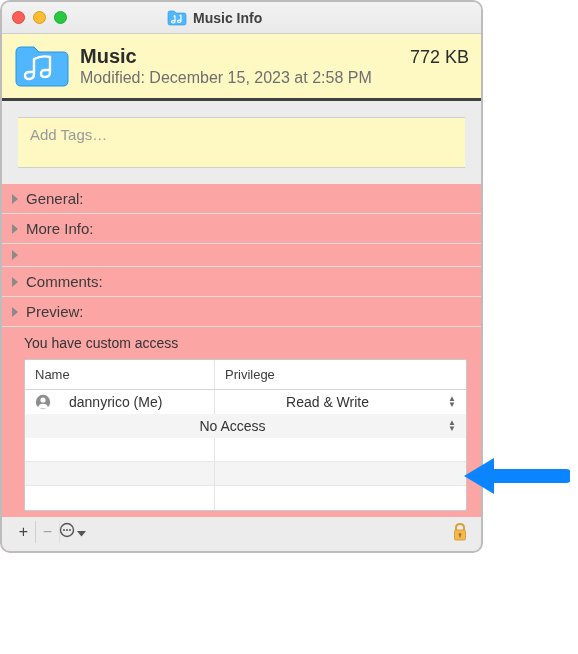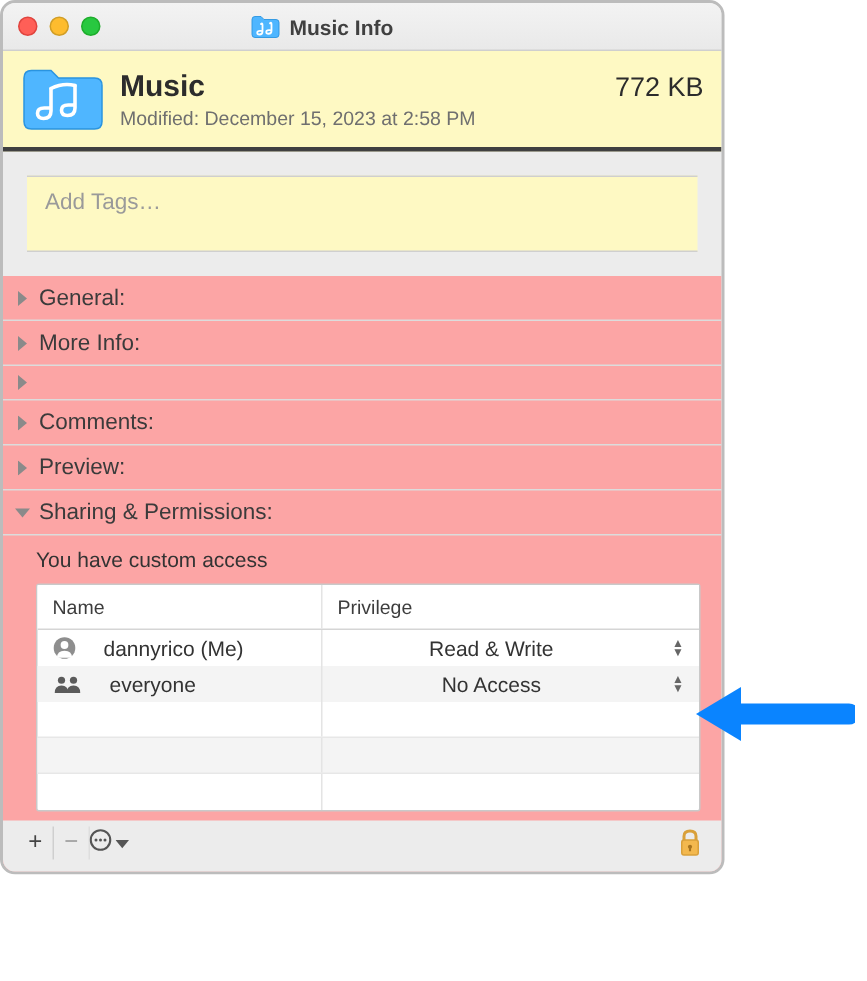--- a/index.html
+++ b/index.html
@@ -39,21 +39,21 @@
     align-items: center;
     padding: 10px 12px 10px 12px;
     background: #fef9c3;
     border-bottom: 3px solid #404040;
   }
   .folder-icon-lg { width: 56px; height: 44px; margin-right: 10px; flex: none; }
   .header-info { flex: 1; }
   .header-row1 { display: flex; justify-content: space-between; align-items: baseline; }
   .header-name { font-size: 20px; font-weight: 700; color: #2c2c2c; }
   .header-size { font-size: 18px; color: #2c2c2c; }
-  .header-mod { font-size: 13px; color: #6f6f6f; margin-top: 1px; }
+  .header-mod { font-size: 16px; color: #6f6f6f; margin-top: 1px; }
   .tags-field {
     margin: 16px;
     background: #fef9c3;
     border-top: 1px solid #cfcfcf;
     border-bottom: 1px solid #cfcfcf;
   }
   .tags-field input {
     width: 100%;
     border: none;
     background: transparent;
@@ -201,28 +201,20 @@
       <span>Comments:</span>
     </div>
     <div class="section">
       <span class="chev">
           <svg width="8" height="10" viewBox="0 0 8 10">
             <path d="M1 0 L7 5 L1 10 Z"></path>
           </svg>
         </span>
       <span>Preview:</span>
     </div>
-    <div class="section open">
-      <span class="chev">
-          <svg width="8" height="10" viewBox="0 0 8 10">
-            <path d="M1 0 L7 5 L1 10 Z"></path>
-          </svg>
-        </span>
-      <span>Sharing &amp; Permissions:</span>
-    </div>
 
     <div class="perm-body">
       <div class="perm-hint">You have custom access</div>
 
       <div class="perm-table">
         <div class="perm-head">
           <div class="col name">Name</div>
           <div class="col priv">Privilege</div>
         </div>
 
@@ -240,31 +232,20 @@
           <div class="col priv">
             <span class="priv-text">Read &amp; Write</span>
             <span class="stepper">
                 <span>▲</span>
                 <span>▼</span>
               </span>
           </div>
         </div>
 
         <div class="perm-row alt">
-          <div class="col name">
-            <span class="user-icon">
-              <svg width="20" height="14" viewBox="0 0 20 14">
-                <circle cx="6" cy="4.5" r="2.4" fill="#5b5b5b"></circle>
-                <path d="M1.5 13 Q1.5 8 6 8 Q10.5 8 10.5 13 Z" fill="#5b5b5b"></path>
-                <circle cx="14" cy="4.5" r="2.4" fill="#5b5b5b"></circle>
-                <path d="M9.5 13 Q9.5 8 14 8 Q18.5 8 18.5 13 Z" fill="#5b5b5b"></path>
-              </svg>
-            </span>
-            <span>everyone</span>
-          </div>
           <div class="col priv">
             <span class="priv-text">No Access</span>
             <span class="stepper">
                 <span>▲</span>
                 <span>▼</span>
               </span>
           </div>
         </div>
 
         <div class="perm-row perm-empty table-divider">

